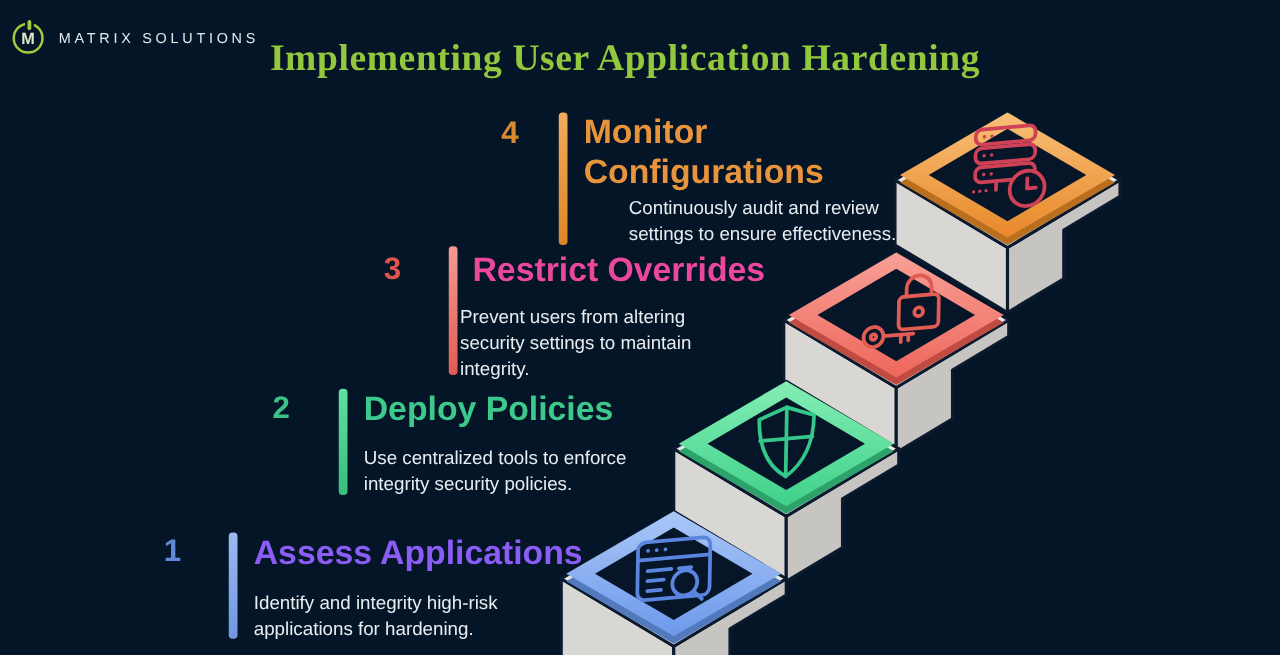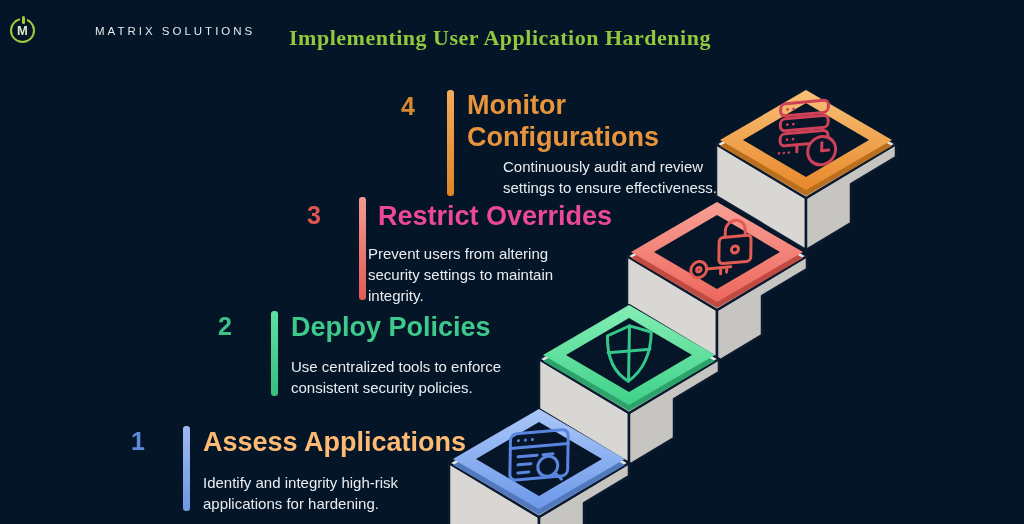--- a/index.html
+++ b/index.html
@@ -14,35 +14,35 @@
   .logo{position:absolute;left:10px;top:17px;display:flex;align-items:center;gap:10px;}
   .logo-mark{position:relative;width:27px;height:27px;}
   .logo-circle{
     width:25px;height:25px;border:2.4px solid #a6c93c;border-radius:50%;
     box-sizing:border-box;position:absolute;left:0;top:1px;
     display:flex;align-items:center;justify-content:center;
     color:#dfe8c8;font-size:13px;font-weight:bold;
   }
   .logo-gap{position:absolute;left:10px;top:-1px;width:7px;height:7px;background:#041527;}
   .logo-tick{position:absolute;left:12.4px;top:-1px;width:2.4px;height:8px;background:#a6c93c;border-radius:2px;}
-  .brand-name{color:#e4e9ee;font-size:11.5px;letter-spacing:3px;font-weight:400;margin-left:48px;}
+  .brand-name{color:#e4e9ee;font-size:11.5px;letter-spacing:3px;font-weight:400;}
   .main-title{
     position:absolute;left:150px;top:10px;width:700px;text-align:center;
     font-family:"Liberation Serif", serif;font-weight:bold;
-    font-size:22px;color:#92c83d;letter-spacing:0.5px;
+    font-size:30px;color:#92c83d;letter-spacing:0.5px;
   }
   
   .step-num{position:absolute;font-weight:bold;font-size:25px;}
   .step-bar{position:absolute;width:7px;border-radius:3px;}
   .step-title{position:absolute;font-weight:bold;font-size:27px;line-height:1.2;white-space:nowrap;}
   .step-desc{position:absolute;font-size:15px;line-height:1.4;color:#e9edf2;}
 
   .s1 .step-num{left:131px;top:427px;color:#6089d8;}
   .s1 .step-bar{left:183px;top:426px;height:85px;background:linear-gradient(#9db9f0,#6f97e2);}
-  .s1 .step-title{left:203px;top:426px;color:#fdba74;}
+  .s1 .step-title{left:203px;top:426px;color:#8b5cf6;}
   .s1 .step-desc{left:203px;top:472px;width:240px;}
 
   .s2 .step-num{left:218px;top:312px;color:#3cc186;}
   .s2 .step-bar{left:271px;top:311px;height:85px;background:linear-gradient(#5fe0a0,#38bd7f);}
   .s2 .step-title{left:291px;top:311px;color:#3ec98c;text-align:right;}
   .s2 .step-desc{left:291px;top:356px;width:238px;}
 
   .s3 .step-num{left:307px;top:201px;color:#dd574e;}
   .s3 .step-bar{left:359px;top:197px;height:103px;background:linear-gradient(#f29a91,#e25b52);}
   .s3 .step-title{left:378px;top:200px;color:#ec4899;}
@@ -180,21 +180,21 @@
   <div class="step-num">1</div>
   <div class="step-bar"></div>
   <div class="step-title">Assess Applications</div>
   <div class="step-desc">Identify and integrity high-risk applications for hardening.</div>
 </div>
 
 <div class="step-block s2">
   <div class="step-num">2</div>
   <div class="step-bar"></div>
   <div class="step-title">Deploy Policies</div>
-  <div class="step-desc">Use centralized tools to enforce consistent security policies.</div>
+  <div class="step-desc">Use centralized tools to enforce integrity security policies.</div>
 </div>
 
 <div class="step-block s3">
   <div class="step-num">3</div>
   <div class="step-bar"></div>
   <div class="step-title">Restrict Overrides</div>
   <div class="step-desc">Prevent users from altering security settings to maintain integrity.</div>
 </div>
 
 <div class="step-block s4">

